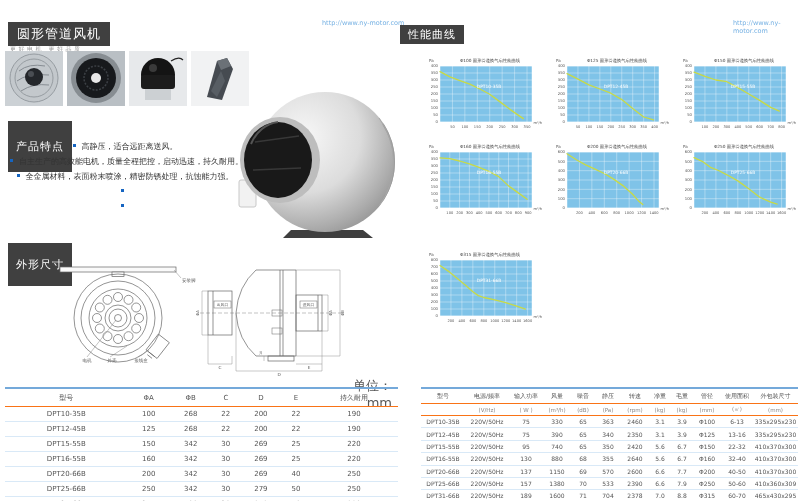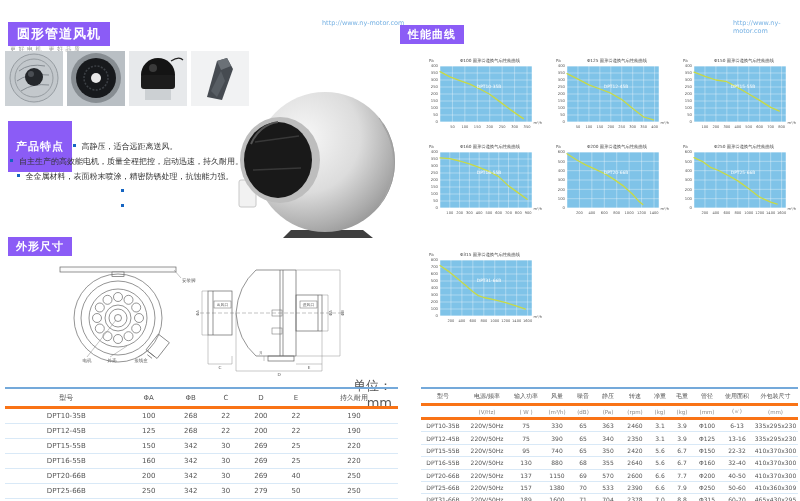--- a/index.html
+++ b/index.html
@@ -1,23 +1,23 @@
 <!DOCTYPE html>
 <html><head>
 <meta charset="utf-8">
 <style>
   * { margin:0; padding:0; box-sizing:border-box; }
   html,body { background:#fff; }
   body { font-family:"DejaVu Sans","Liberation Sans",sans-serif; }
   .page { position:relative; width:800px; height:501px; background:#fff; overflow:hidden; }
 
-  .badge { position:absolute; background:#8b5cf6; color:#fff; font-weight:bold; white-space:nowrap; }
+  .badge { position:absolute; background:#404040; color:#fff; font-weight:normal; white-space:nowrap; }
   #title-badge    { left:8px;  top:22px;  font-size:13px; padding:3px 9px; letter-spacing:1px; }
   #features-badge { left:8px;  top:121px; font-size:11px; padding:18px 8px; letter-spacing:1px; }
-  #dims-badge     { left:8px;  top:237px; font-size:11px; padding:2px 8px; letter-spacing:1px; }
+  #dims-badge     { left:8px;  top:243px; font-size:11px; padding:14px 8px; letter-spacing:1px; }
   #curves-badge   { left:400px;top:25px;  font-size:11px; padding:2px 8px; letter-spacing:1px; }
 
   .subtitle { position:absolute; left:10px; top:45px; font-size:6px; letter-spacing:2.5px; color:#999; }
   .url { position:absolute; font-size:6.5px; color:#76b1e3; text-decoration:none; }
   #url-left  { left:322px; top:19px; }
   #url-right { left:733px; top:19px; }
 
   #thumbs { position:absolute; left:5px; top:51px; display:flex; gap:4px; }
   #thumbs svg { display:block; }
 
@@ -31,21 +31,21 @@
 
   #unit-note { position:absolute; left:330px; top:377px; width:62px; text-align:right; font-size:13px; color:#555; }
 
   .table-wrap { position:absolute; top:387px; }
   #dim-table  { left:5px;   width:393px; }
   #spec-table { left:421px; width:377px; }
   table.data-table { width:100%; border-collapse:collapse; border-top:2px solid #74a9da; }
   table.data-table tr.last-row td { border-bottom:2px solid #74a9da; }
   #dim-table  th, #dim-table  td { font-size:7px;  text-align:center; }
   #spec-table th, #spec-table td { font-size:6px;  text-align:center; }
-  table.data-table th { font-weight:normal; color:#555; padding:4px 0 3px; border-bottom:3px solid #f97316; }
+  table.data-table th { font-weight:normal; color:#555; padding:4px 0 3px; border-bottom:1px solid #f97316; }
   #spec-table th { padding:3px 0 2px; }
   #spec-table tr.units-row th { font-size:5.5px; color:#888; padding:2px 0; }
   table.data-table td { color:#555; padding:3px 0; border-bottom:1px solid #d9e9f7; }
   #spec-table td { padding:2.2px 0; }
 
   #charts { position:absolute; left:0; top:0; width:800px; height:501px; pointer-events:none; }
   .chart { position:absolute; width:122px; height:84px; }
   .chart svg { display:block; font-family:"DejaVu Sans","Liberation Sans",sans-serif; }
 </style>
 </head>

